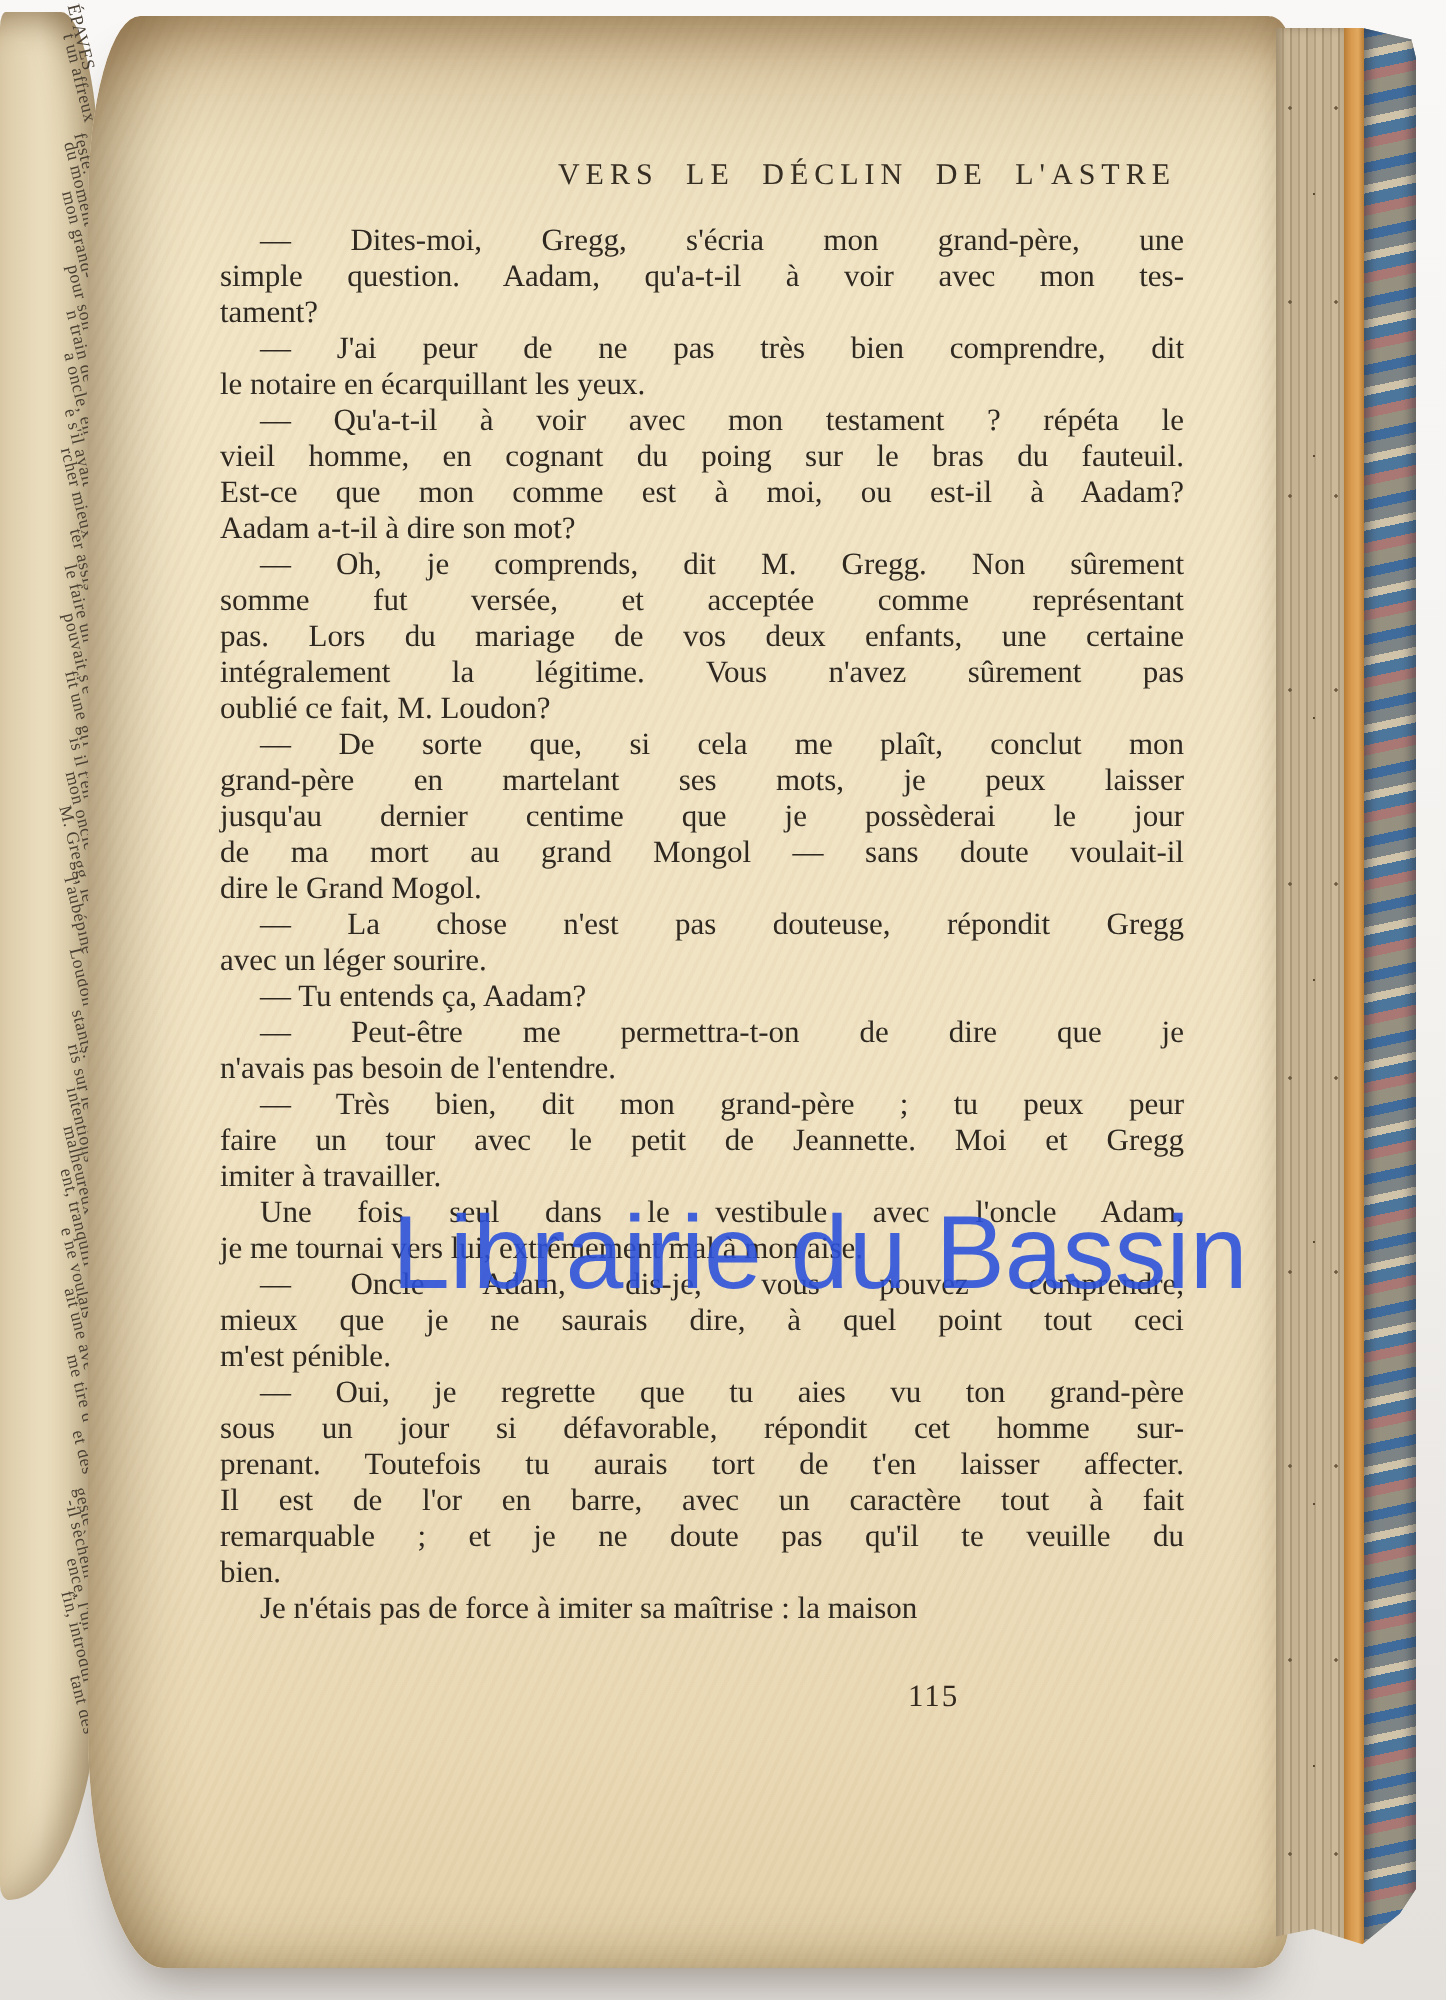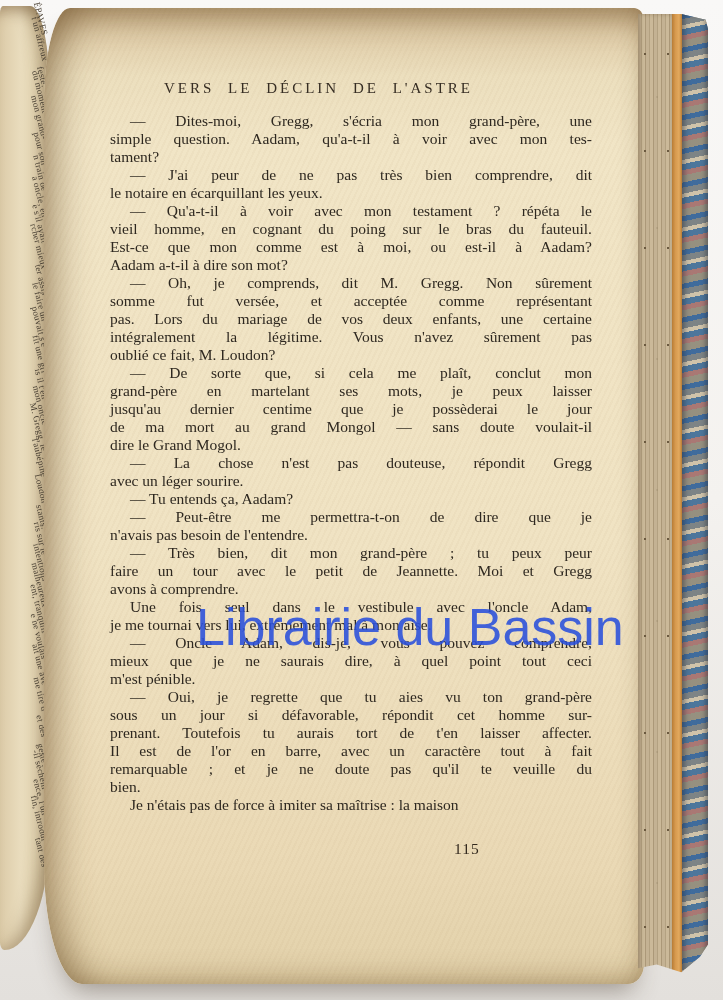--- a/index.html
+++ b/index.html
@@ -32,21 +32,21 @@
     border-radius:26px 10px 16px 38px / 95px 12px 20px 120px;
     box-shadow:
       inset 30px 0 34px -16px rgba(98,68,32,.45),
       inset 0 30px 28px -18px rgba(110,78,38,.42),
       inset -16px 0 22px -12px rgba(110,78,38,.28),
       inset 0 -24px 30px -20px rgba(110,78,38,.30),
       0 16px 24px -10px rgba(70,58,44,.45);
   }
   .running-header{
     position:absolute;top:72px;left:120px;right:56px;
-    text-align:left;font-size:15px;letter-spacing:3px;word-spacing:7px;
+    text-align:right;font-size:15px;letter-spacing:3px;word-spacing:7px;
     color:#362d23;
   }
   .page-body{
     position:absolute;top:104px;left:18px;width:530px;color:#2e2820;
   }
   .line{
     font-size:15.5px;line-height:18px;height:18px;white-space:normal;
     text-align:justify;text-align-last:justify;margin-left:48px;
   }
   .line.first{text-indent:20px;}
@@ -159,21 +159,21 @@
         <div class="line">jusqu'au dernier centime que je possèderai le jour</div>
         <div class="line">de ma mort au grand Mongol — sans doute voulait-il</div>
         <div class="line last">dire le Grand Mogol.</div>
         <div class="line first">— La chose n'est pas douteuse, répondit Gregg</div>
         <div class="line last">avec un léger sourire.</div>
         <div class="line first last">— Tu entends ça, Aadam?</div>
         <div class="line first">— Peut-être me permettra-t-on de dire que je</div>
         <div class="line last">n'avais pas besoin de l'entendre.</div>
         <div class="line first">— Très bien, dit mon grand-père ; tu peux peur</div>
         <div class="line">faire un tour avec le petit de Jeannette. Moi et Gregg</div>
-        <div class="line last">avons à comprendre.</div>
+        <div class="line last">imiter à travailler.</div>
         <div class="line first">Une fois seul dans le vestibule avec l'oncle Adam,</div>
         <div class="line last">je me tournai vers lui, extrêmement mal à mon aise.</div>
         <div class="line first">— Oncle Adam, dis-je, vous pouvez comprendre,</div>
         <div class="line">mieux que je ne saurais dire, à quel point tout ceci</div>
         <div class="line last">m'est pénible.</div>
         <div class="line first">— Oui, je regrette que tu aies vu ton grand-père</div>
         <div class="line">sous un jour si défavorable, répondit cet homme sur-</div>
         <div class="line">prenant. Toutefois tu aurais tort de t'en laisser affecter.</div>
         <div class="line">Il est de l'or en barre, avec un caractère tout à fait</div>
         <div class="line">remarquable ; et je ne doute pas qu'il te veuille du</div>

